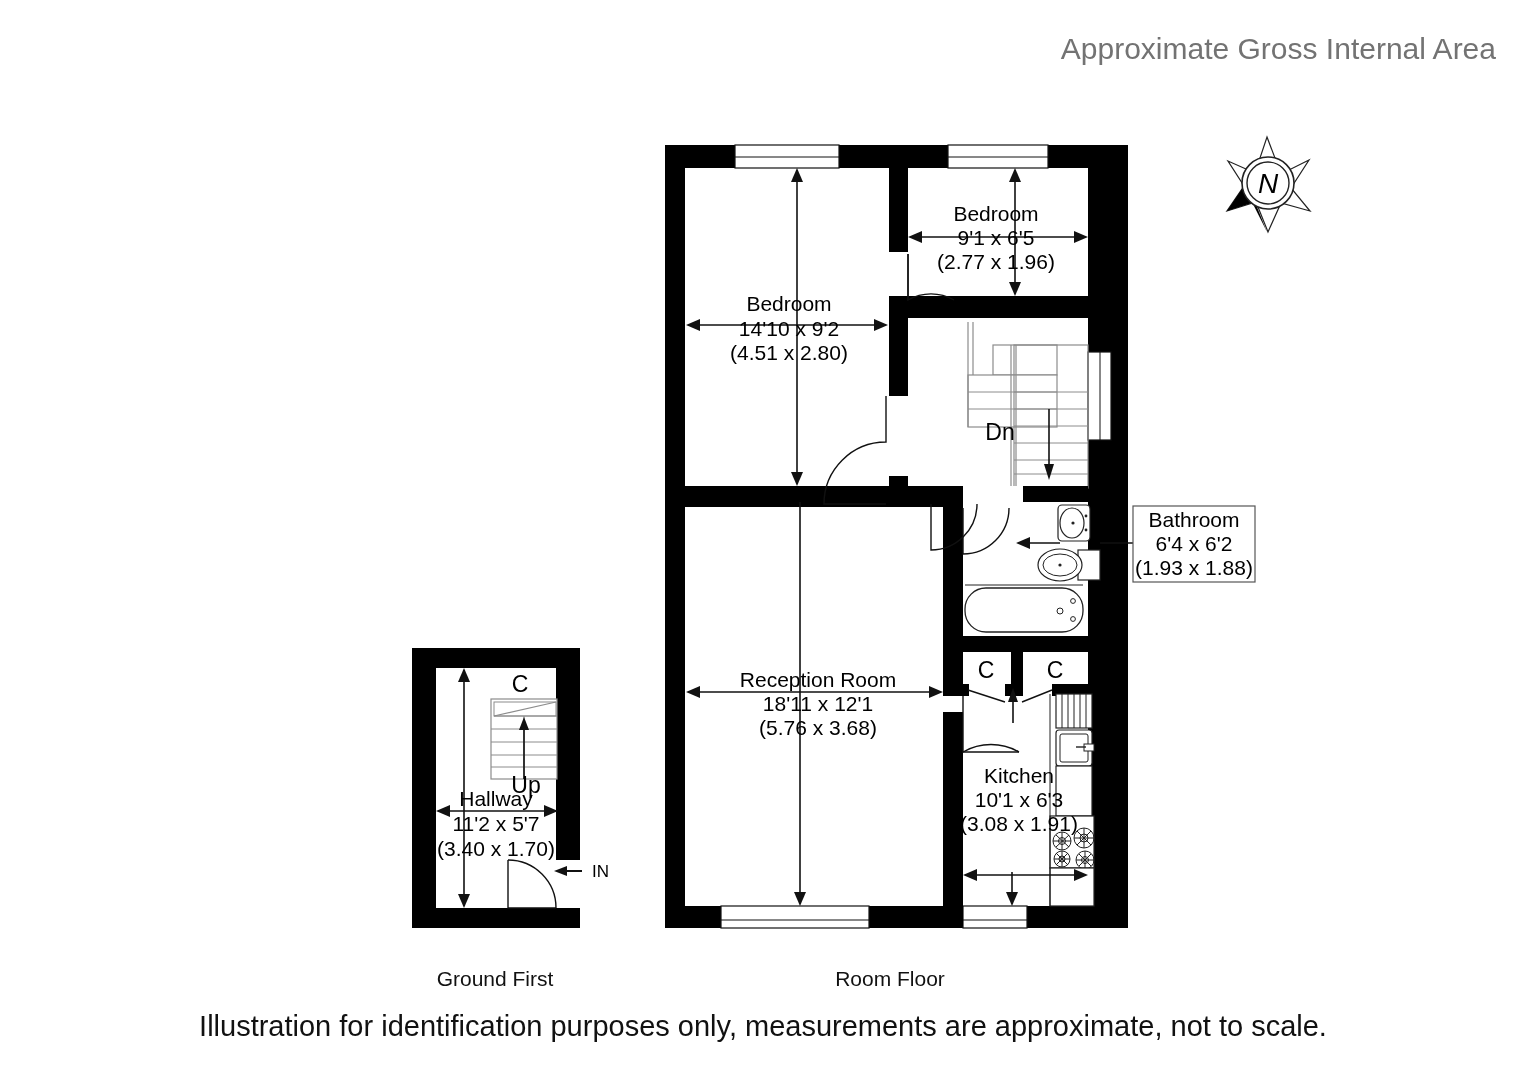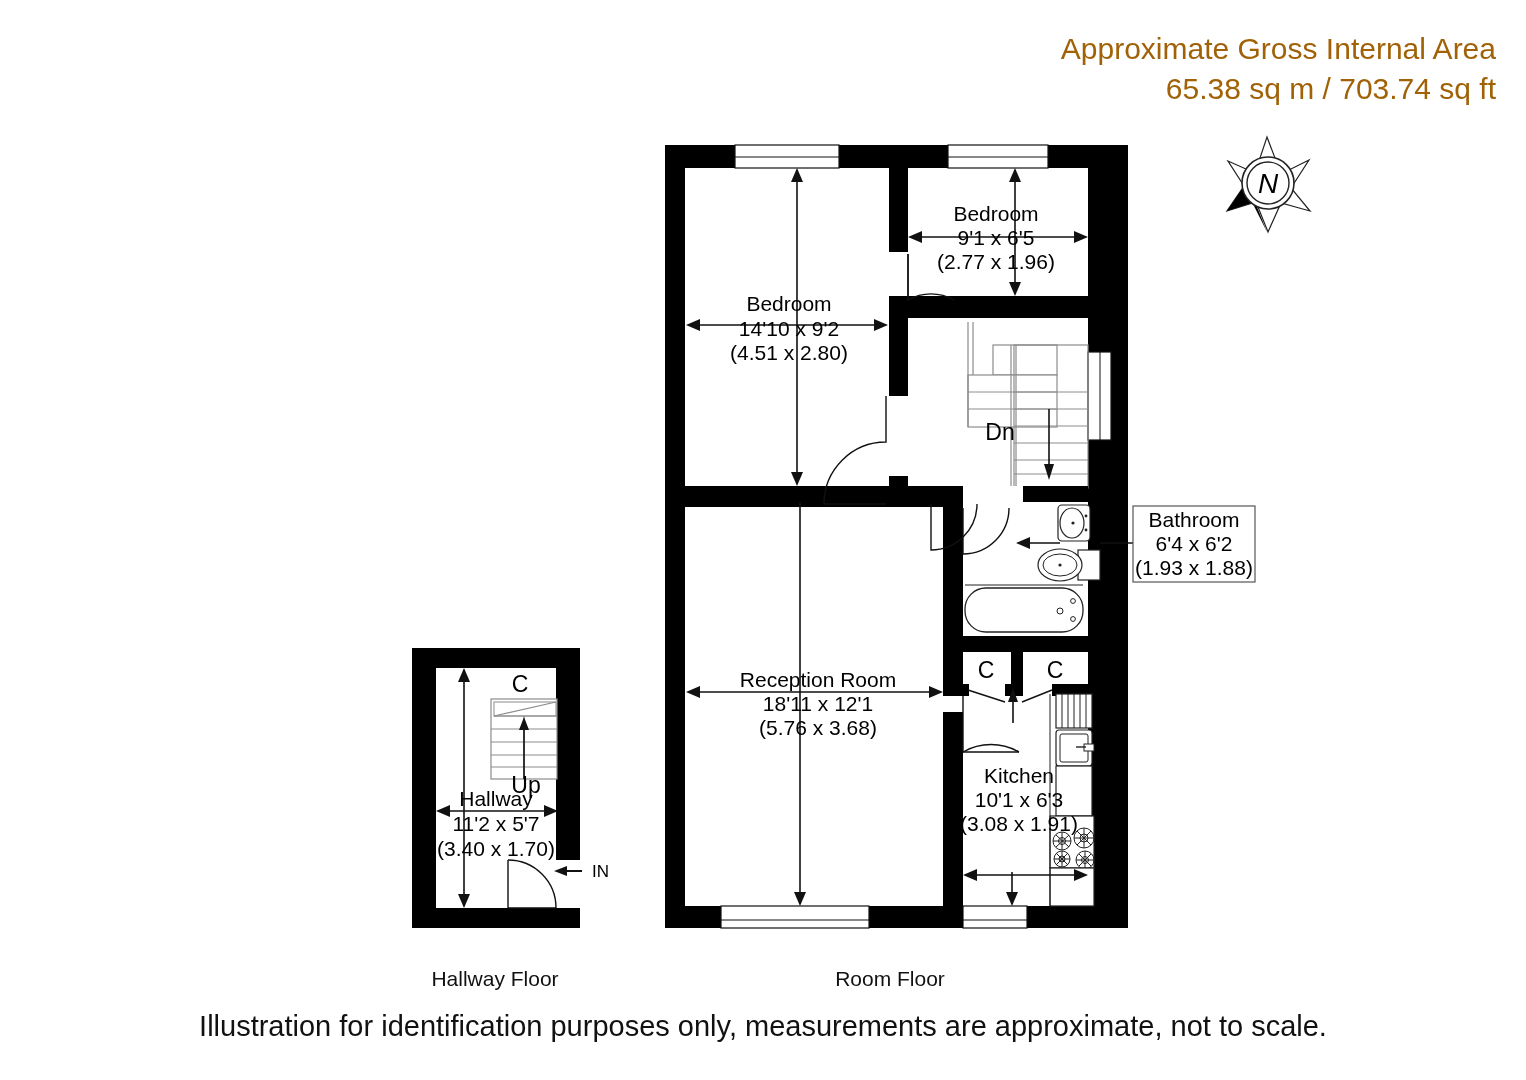--- a/index.html
+++ b/index.html
@@ -18,21 +18,21 @@
   #plan-root {
     position: absolute;
     inset: 0;
   }
   .hdr {
     position: absolute;
     right: 30px;
     text-align: right;
     font-size: 30px;
     line-height: 38px;
-    color: #a16207;
+    color: #737373;
     white-space: nowrap;
   }
   #hdr-line1 { top: 30px; }
   #hdr-line2 { top: 70px; }
 
   .floor-caption {
     position: absolute;
     font-size: 21px;
     color: #111;
     text-align: center;
@@ -63,21 +63,20 @@
   text { font-family: "Liberation Sans", sans-serif; fill: #000; }
   .rm-label { font-size: 21px; text-anchor: middle; }
   .small-label { font-size: 23px; text-anchor: middle; }
 </style>
 </head>
 <body>
 
 <div id="plan-root">
 
   <div class="hdr" id="hdr-line1">Approximate Gross Internal Area</div>
-  <div class="hdr" id="hdr-line2">65.38 sq m / 703.74 sq ft</div>
 
   <svg class="svg-layer" viewBox="0 0 1526 1080">
 
     <g>
       <polygon points="1267,137 1281,174 1309,160 1291,188 1310,211 1281,203 1268,232 1256,202 1227,211 1244,186 1228,161 1255,173" fill="#ffffff" stroke="#222" stroke-width="1.2"></polygon>
       <polygon points="1267,232 1255,202 1227,211 1244,186" fill="#000000"></polygon>
       <circle cx="1268" cy="183" r="26" fill="#ffffff" stroke="#222" stroke-width="1.6"></circle>
       <circle cx="1268" cy="183" r="21" fill="#ffffff" stroke="#222" stroke-width="1.4"></circle>
       <text x="1268" y="193" class="small-label" style="font-size:28px;font-style:italic;">N</text>
     </g>
@@ -421,16 +420,16 @@
       </g>
       <text x="1194" y="527" class="rm-label">Bathroom</text>
       <text x="1194" y="551" class="rm-label">6'4 x 6'2</text>
       <text x="1194" y="575" class="rm-label">(1.93 x 1.88)</text>
 
       <text x="986" y="678" class="small-label">C</text>
       <text x="1055" y="678" class="small-label">C</text>
     </g>
   </svg>
 
-  <div class="floor-caption" id="caption-ground">Hallway Floor</div>
+  <div class="floor-caption" id="caption-ground">Ground First</div>
   <div class="floor-caption" id="caption-first">Room Floor</div>
   <div id="disclaimer">Illustration for identification purposes only, measurements are approximate, not to scale.</div>
 </div>
 
 </body></html>

